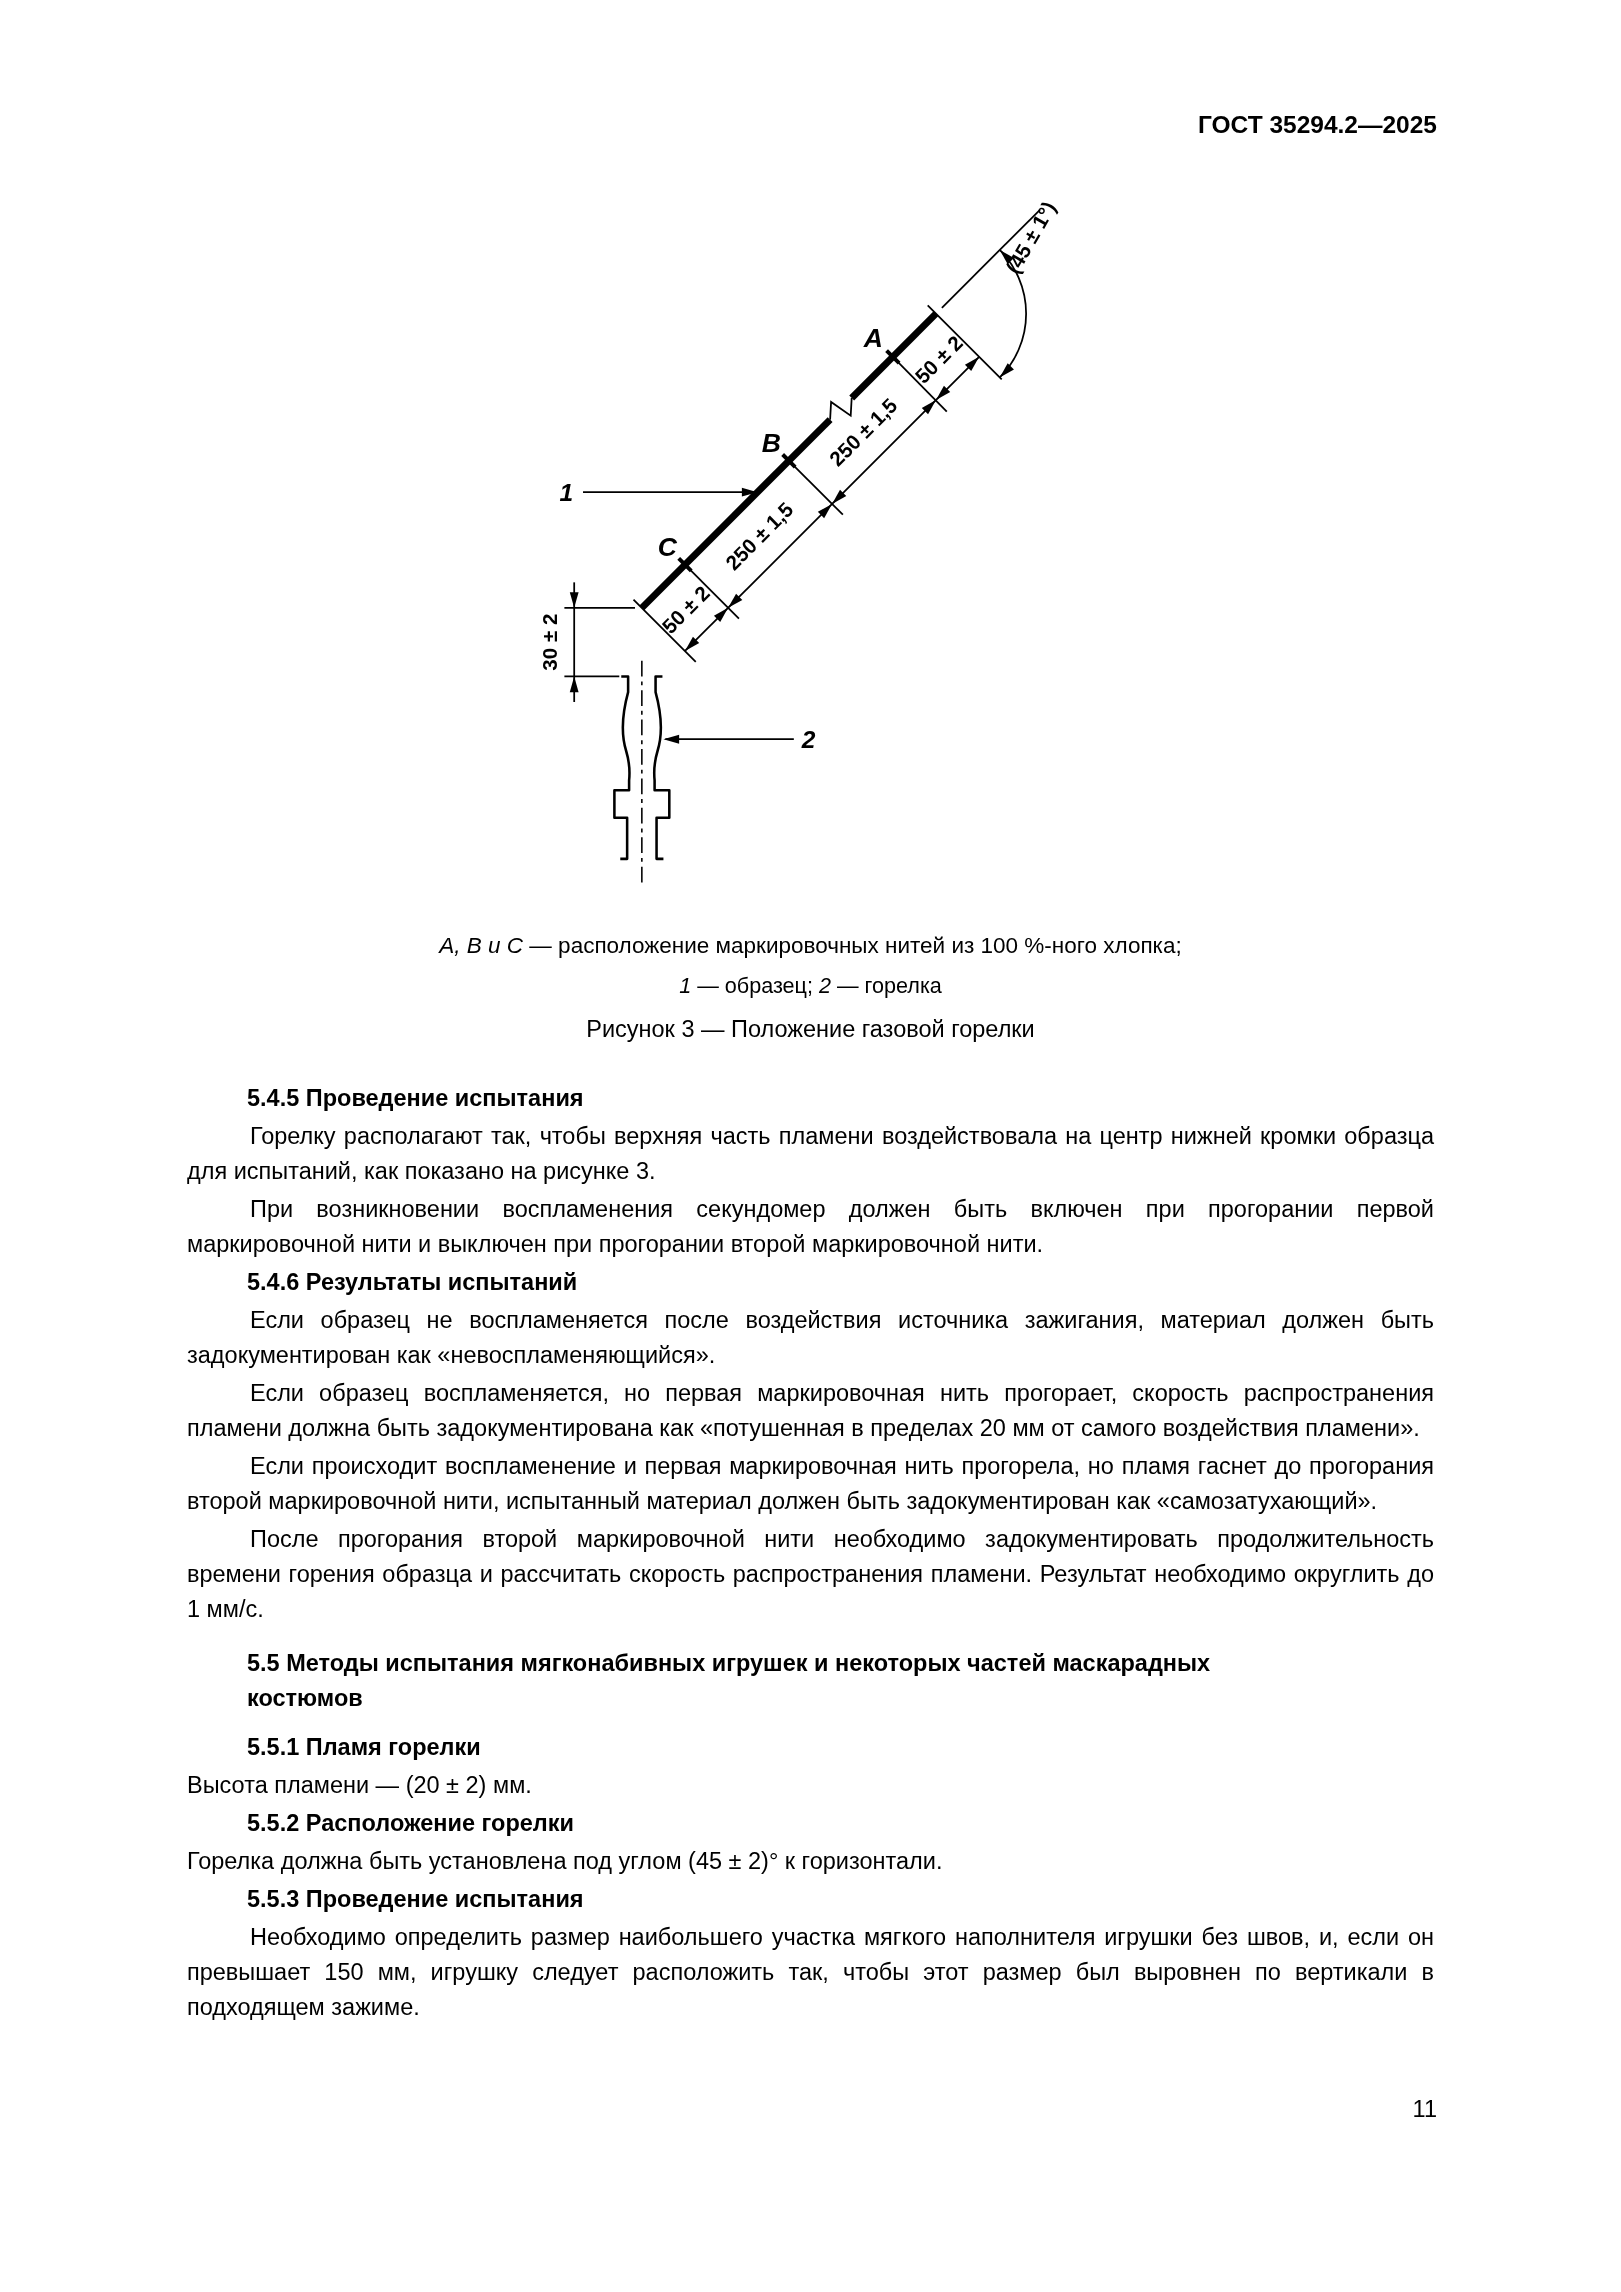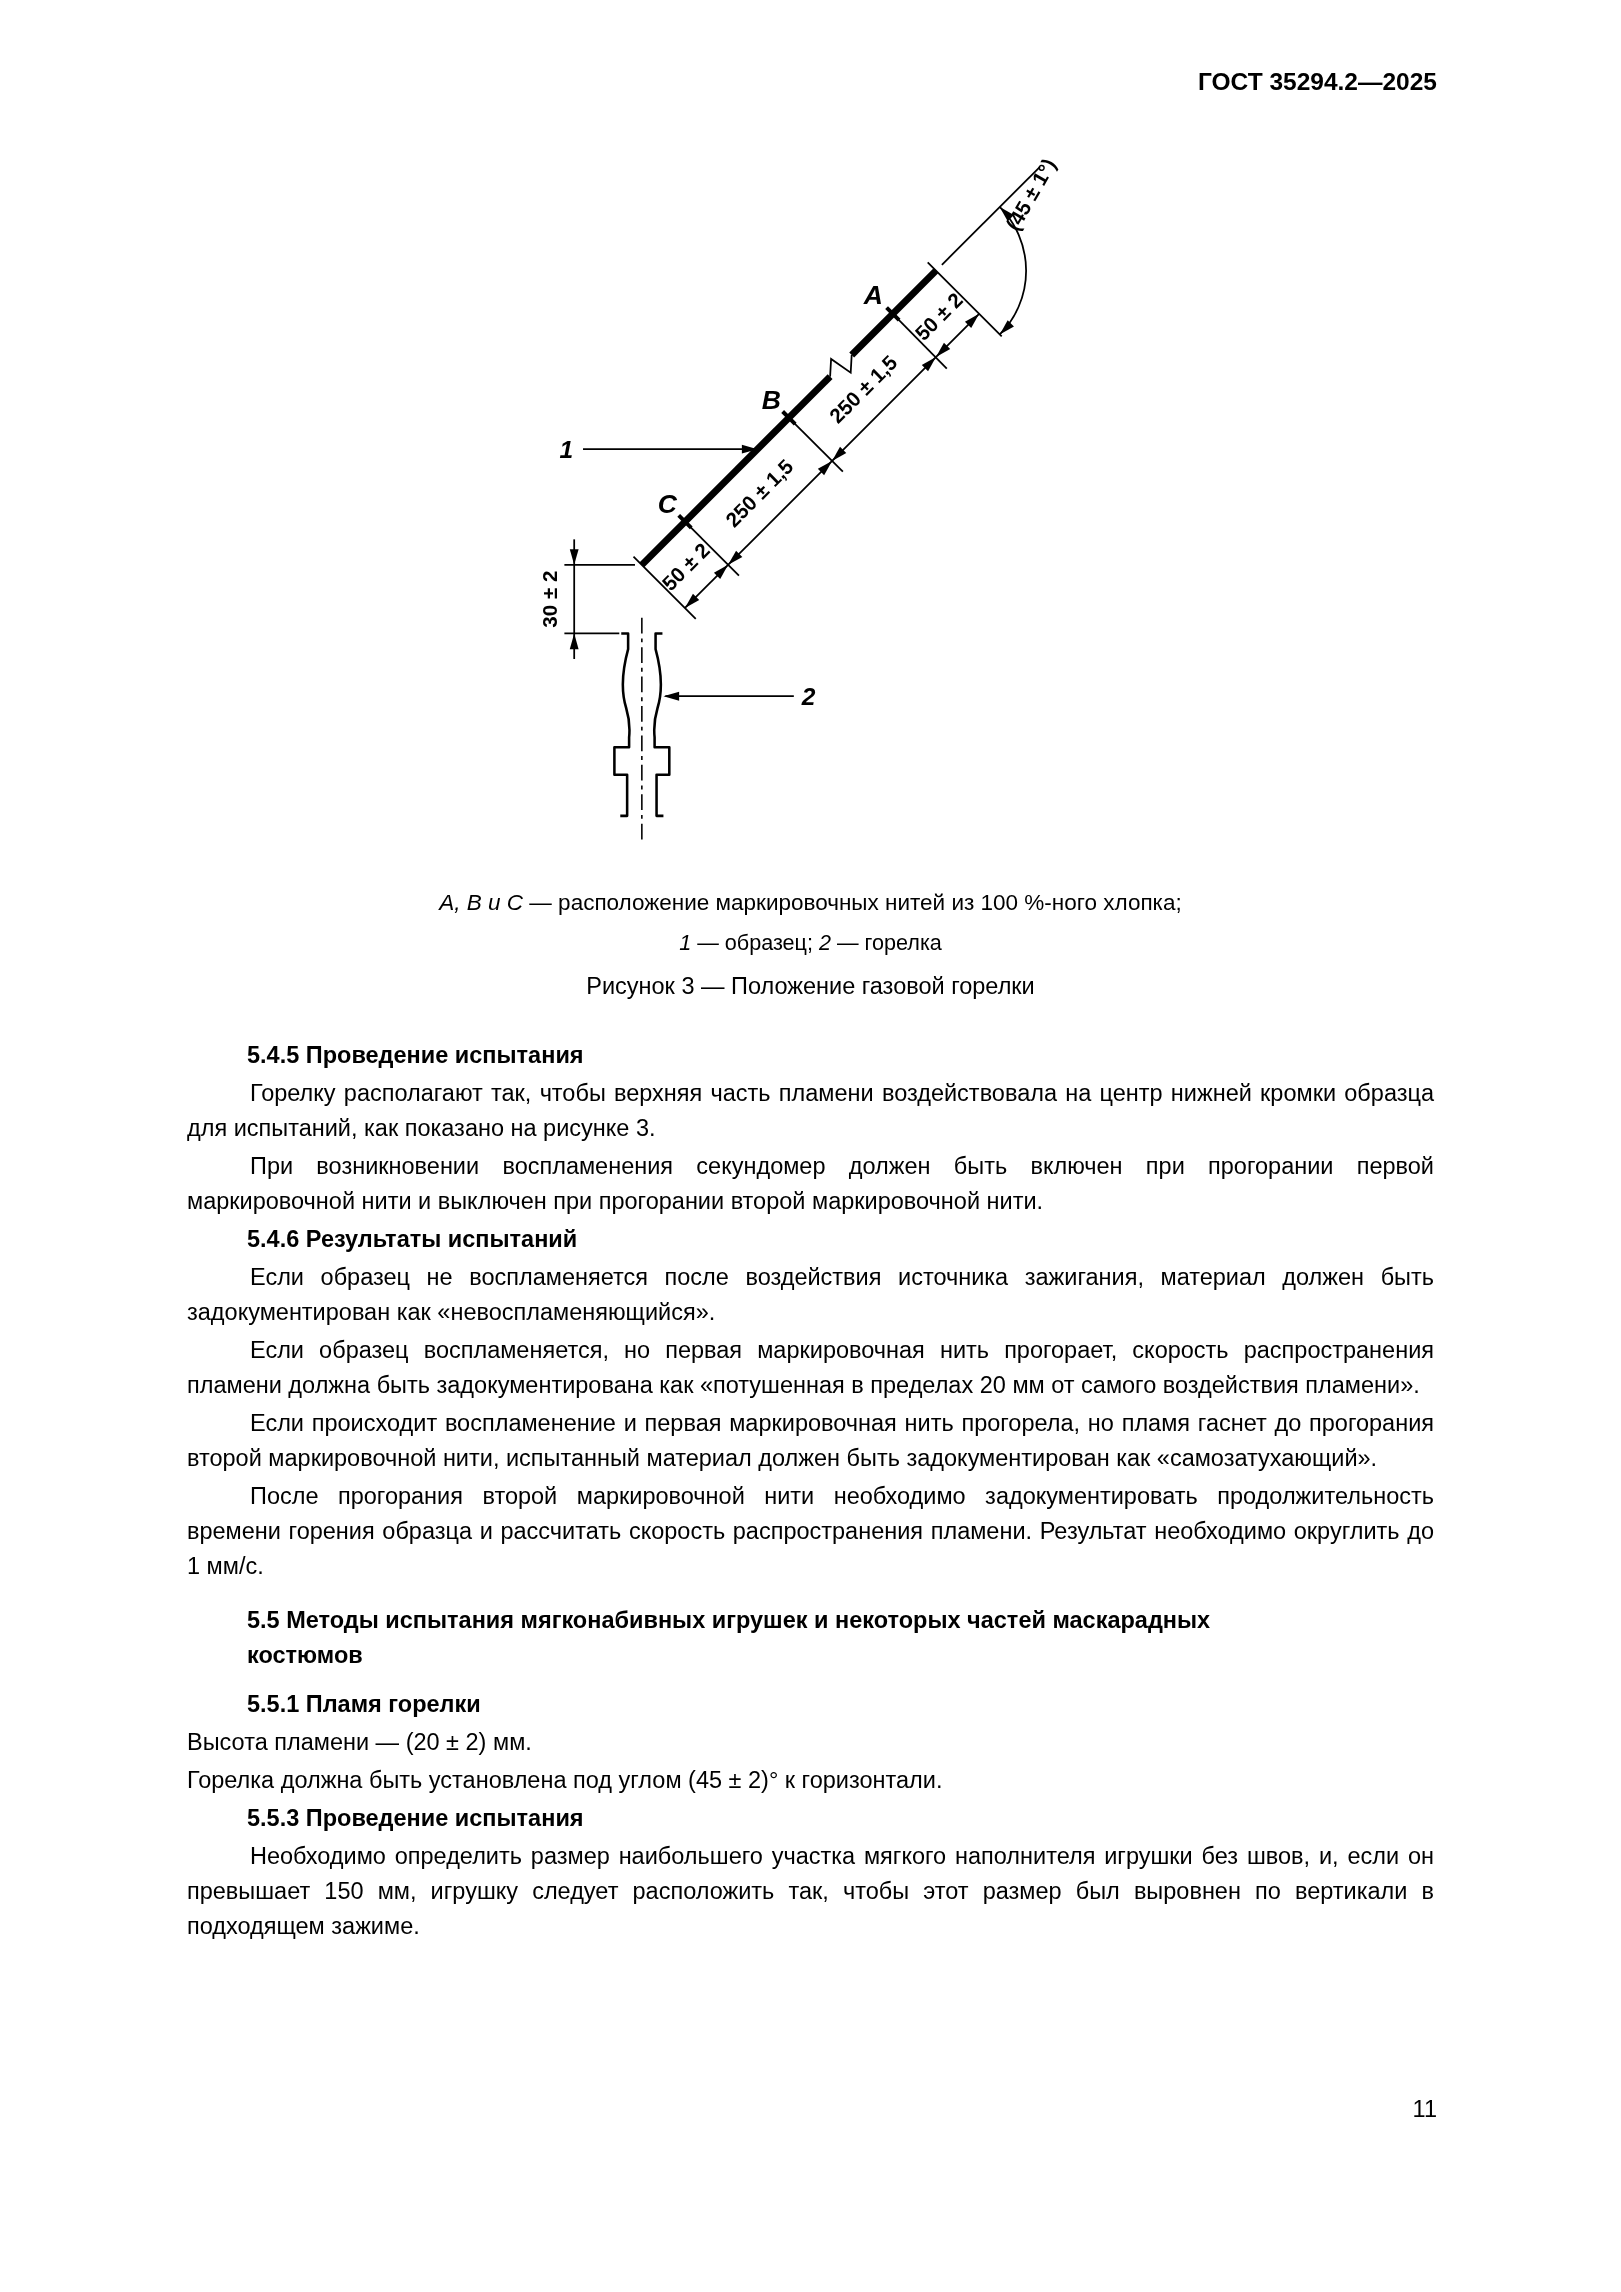--- a/index.html
+++ b/index.html
@@ -6,21 +6,21 @@
   .page{
     position:relative;
     width:1621px;height:2293px;
     background:#ffffff;
     font-family:"Liberation Sans", sans-serif;
     color:#000;
     margin:0 auto;
     overflow:hidden;
   }
   .content{padding:0 184px;}
-  .header{padding-top:67px;text-align:right;font-weight:bold;font-size:24.5px;line-height:29px;}
+  .header{padding-top:110px;text-align:right;font-weight:bold;font-size:24.5px;line-height:29px;}
   .figure-area{margin-top:7.8px;margin-left:198px;width:706px;height:755px;}
   svg{display:block;}
   .thick{stroke:#000;stroke-width:7;fill:none;}
   .thin{stroke:#000;stroke-width:1.8;fill:none;}
   .tick{stroke:#000;stroke-width:4;fill:none;}
   .outline{stroke:#000;stroke-width:2.6;fill:none;stroke-linejoin:round;}
   .cline{stroke:#000;stroke-width:1.6;fill:none;stroke-dasharray:16 5 4 5;}
   .arrow{fill:#000;stroke:none;}
   .dim-label{font:bold 21px "Liberation Sans", sans-serif;fill:#000;}
   .fig-letter{font:italic bold 27px "Liberation Sans", sans-serif;fill:#000;}
@@ -148,20 +148,21 @@
       <p class="para">После прогорания второй маркировочной нити необходимо задокументировать продолжительность времени горения образца и рассчитать скорость распространения пламени. Результат необходимо округлить до 1 мм/с.</p>
 
       <h3 class="heading h55">
         <span>5.5 Методы испытания мягконабивных игрушек и некоторых частей маскарадных</span><br>
         <span>костюмов</span>
       </h3>
 
       <h3 class="heading">5.5.1 Пламя горелки</h3>
       <p class="para flush">Высота пламени — (20 ± 2) мм.</p>
 
+      <h3 class="heading">5.5.2 Расположение горелки</h3>
       <p class="para flush">Горелка должна быть установлена под углом (45 ± 2)° к горизонтали.</p>
 
       <h3 class="heading">5.5.3 Проведение испытания</h3>
       <p class="para">Необходимо определить размер наибольшего участка мягкого наполнителя игрушки без швов, и, если он превышает 150 мм, игрушку следует расположить так, чтобы этот размер был выровнен по вертикали в подходящем зажиме.</p>
 
     </div>
   </div>
 
   <div class="page-number">11</div>
 </div>

